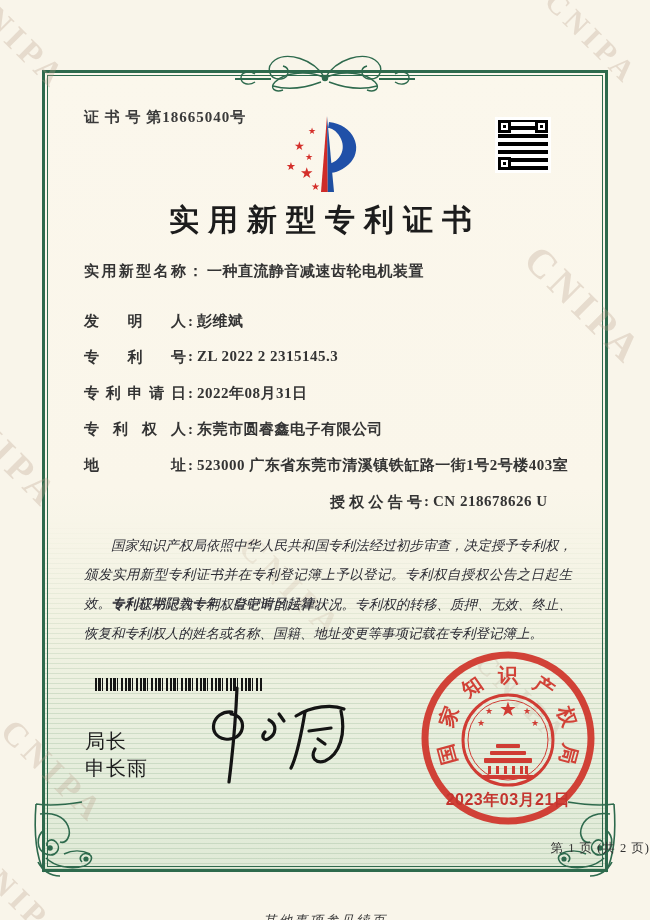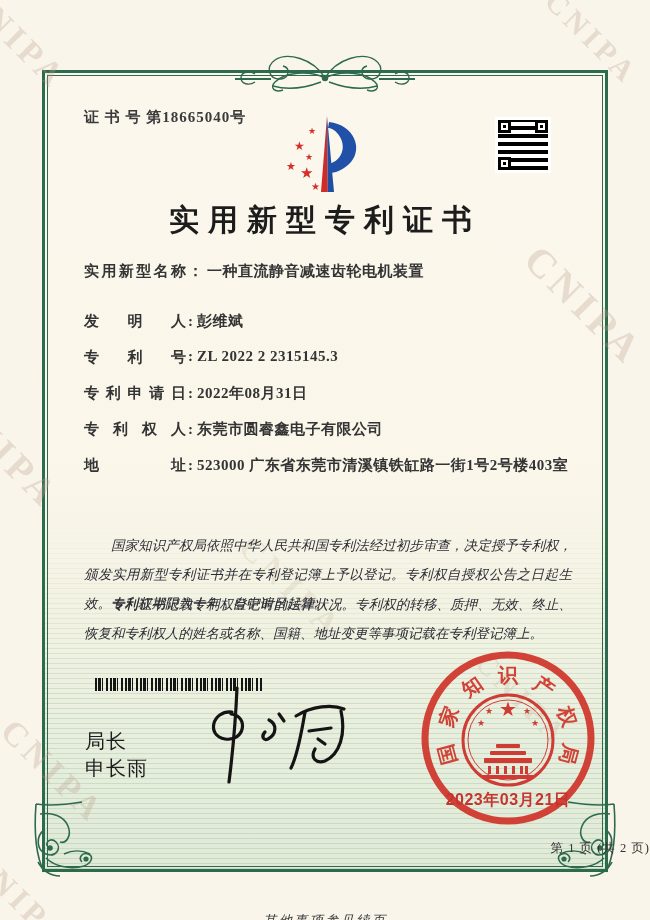--- a/index.html
+++ b/index.html
@@ -178,20 +178,23 @@
 <div class="abs row r4">
   <span class="label">专利申请日</span><span class="colon">:</span><span class="value">2022年08月31日</span>
 </div>
 <div class="abs row r5">
   <span class="label">专 利 权 人</span><span class="colon">:</span><span class="value">东莞市圆睿鑫电子有限公司</span>
 </div>
 <div class="abs row r6">
   <span class="label">地 址</span><span class="colon">:</span><span class="value">523000 广东省东莞市清溪镇铁缸路一街1号2号楼403室</span>
 </div>
 <div class="abs row r7">
+  <span class="grant2">
+    <span class="label">授权公告号</span><span class="colon">:</span><span class="value">CN 218678626 U</span>
+  </span>
 </div>
 
 <div class="abs para p1">国家知识产权局依照中华人民共和国专利法经过初步审查，决定授予专利权，颁发实用新型专利证书并在专利登记簿上予以登记。专利权自授权公告之日起生效。专利权期限为十年，自申请日起算。</div>
 <div class="abs para p2">专利证书记载专利权登记时的法律状况。专利权的转移、质押、无效、终止、恢复和专利权人的姓名或名称、国籍、地址变更等事项记载在专利登记簿上。</div>
 
 <div class="abs barcode"></div>
 
 <div class="abs sign-block">
   <div>局长</div>
   <div>申长雨</div>

